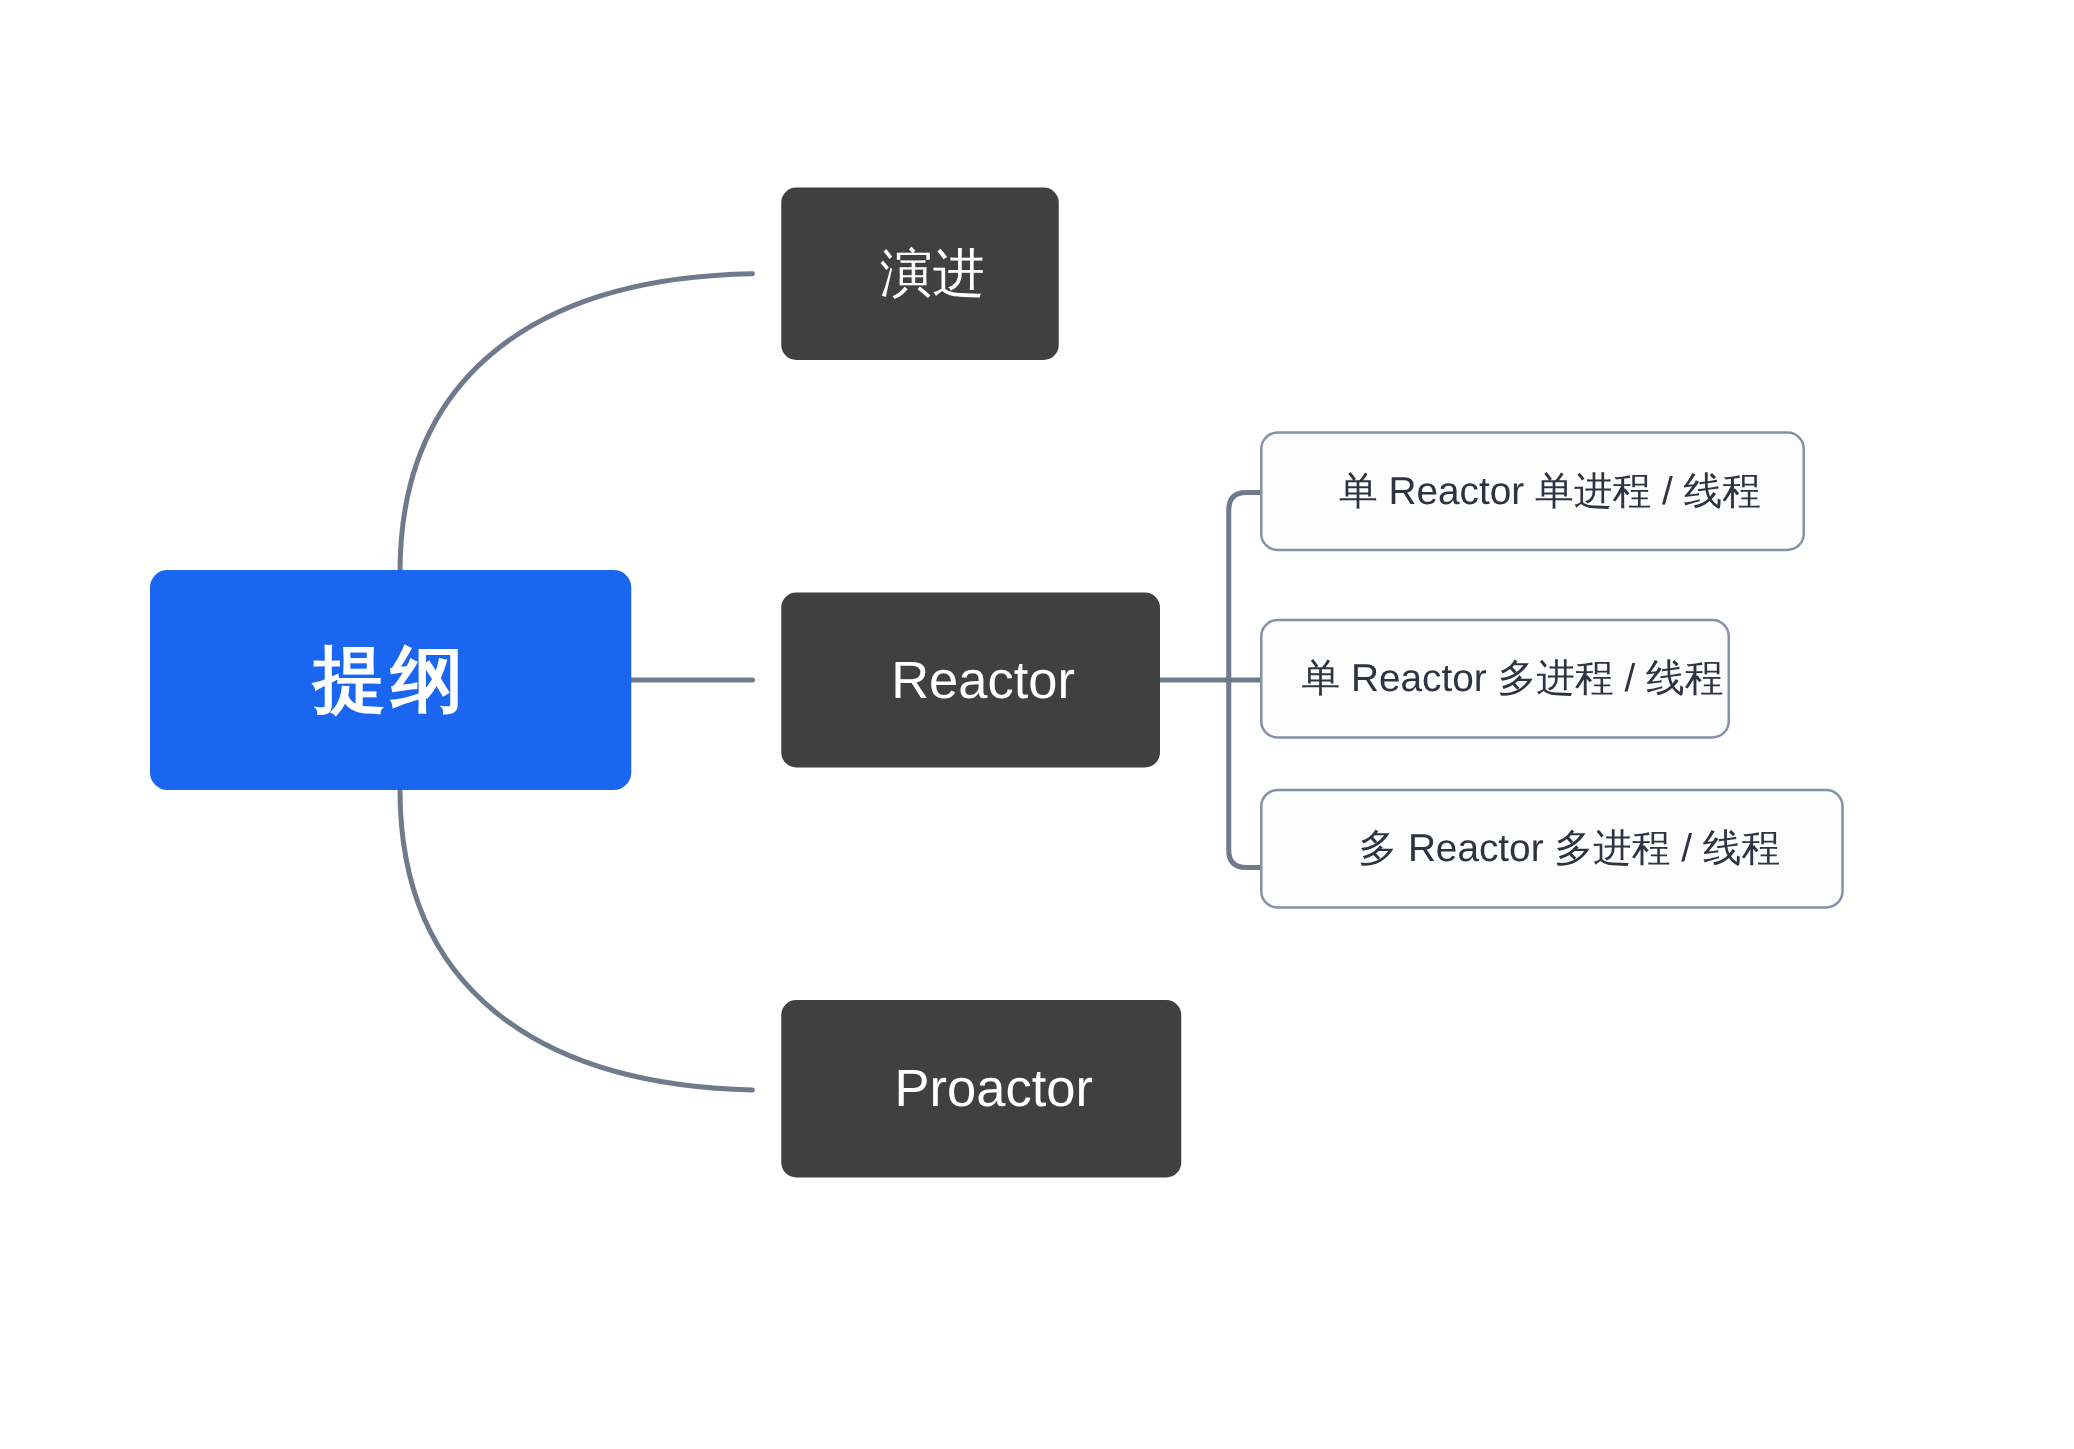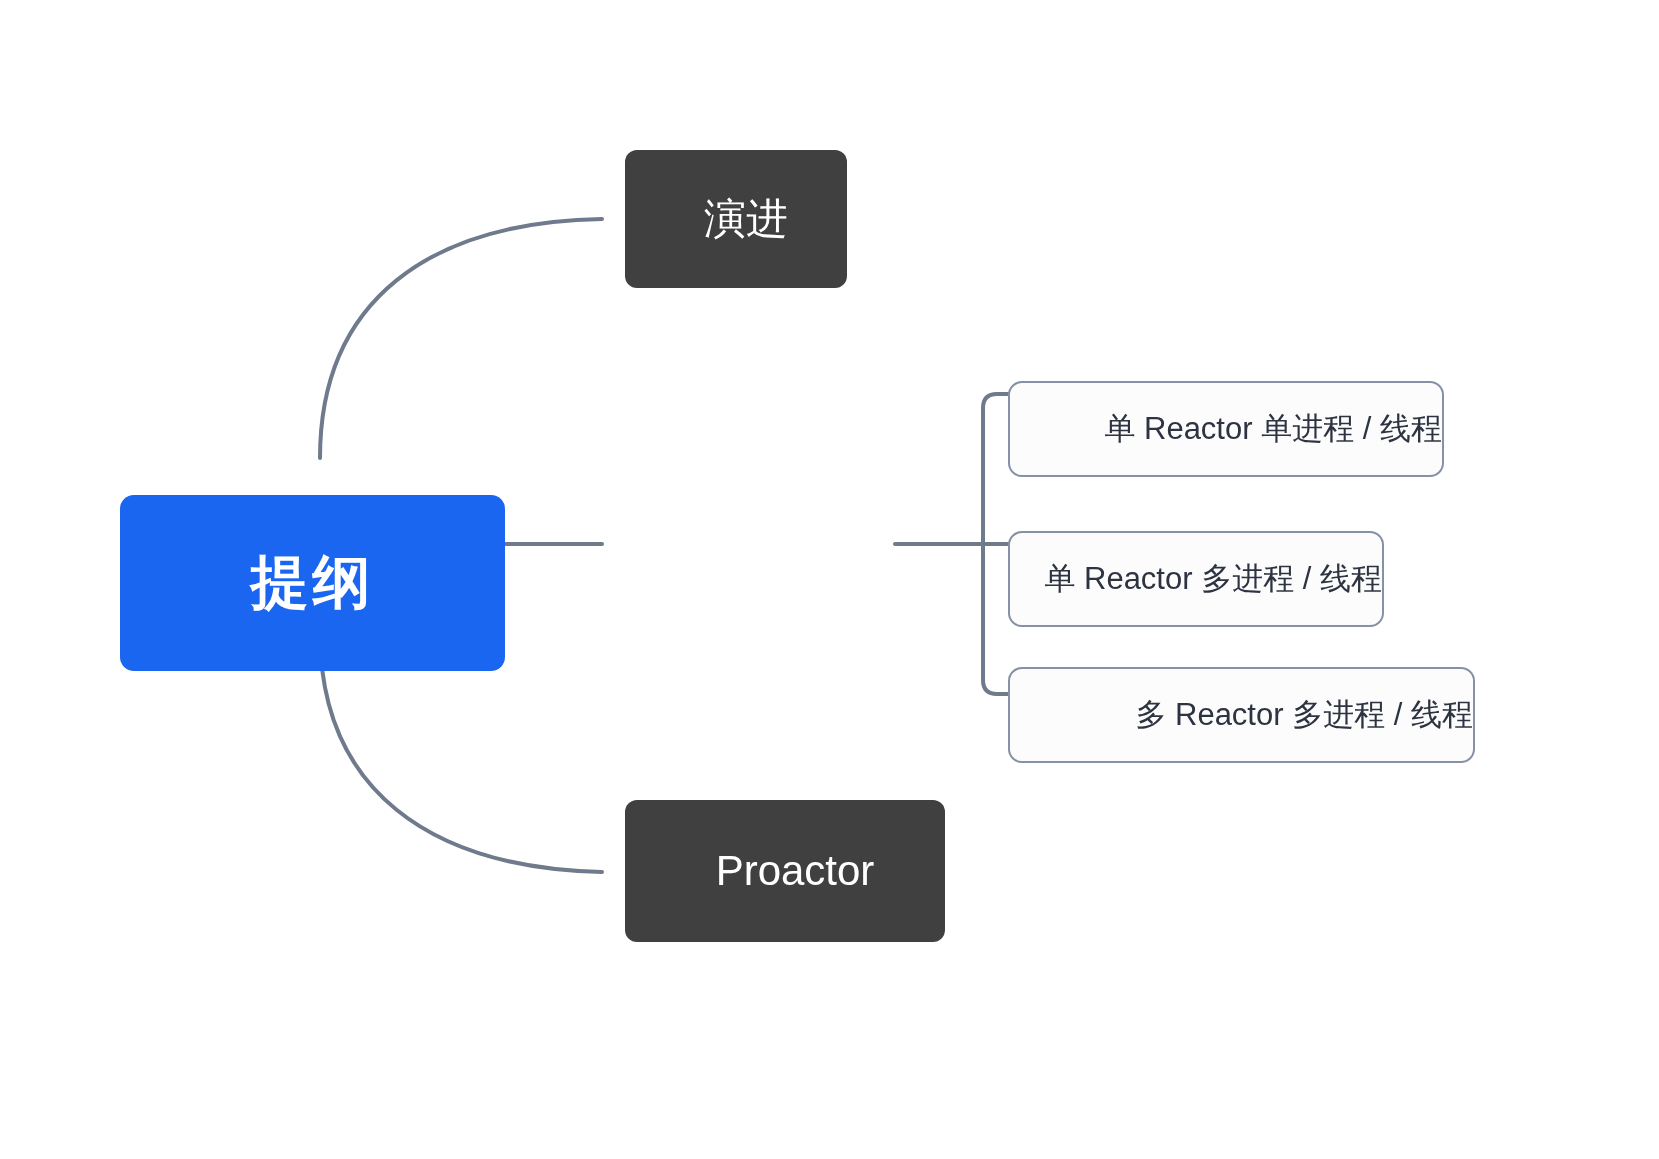--- a/index.html
+++ b/index.html
@@ -40,42 +40,40 @@
     justify-content: center;
   }
 
   .node-root {
     background: #1a66f0;
     border-radius: 14px;
     color: #ffffff;
     font-size: 58px;
     font-weight: 700;
     letter-spacing: 4px;
-    margin-top: 39px;
   }
 
   .node-branch {
     background: #404040;
     border-radius: 12px;
     color: #ffffff;
     font-size: 42px;
     font-weight: 400;
     padding-left: 20px;
   }
 
   .node-leaf {
     background: #fcfcfd;
     border: 2px solid #8591a6;
     border-radius: 14px;
     color: #2d3340;
     font-size: 31px;
     font-weight: 400;
-    justify-content: flex-end;
+    justify-content: center;
     padding-left: 28px;
-    margin-top: 36px;
   }
 
   .node-leaf .leaf-text {
     white-space: nowrap;
   }
 
   #watermark {
     position: absolute;
     left: 0;
     top: 975px;
@@ -120,20 +118,23 @@
   </svg>
 
   <div class="node node-root" style="left:120px; top:456px; width:385px; height:176px;">
     <span>提纲</span>
   </div>
 
   <div class="node node-branch" style="left:625px; top:150px; width:222px; height:138px;">
     <span>演进</span>
   </div>
 
+  <div class="node node-branch" style="left:625px; top:474px; width:303px; height:140px;">
+    <span>Reactor</span>
+  </div>
 
   <div class="node node-branch" style="left:625px; top:800px; width:320px; height:142px;">
     <span>Proactor</span>
   </div>
 
   <div class="node node-leaf" style="left:1008px; top:345px; width:436px; height:96px;">
     <span class="leaf-text">单 Reactor 单进程 / 线程</span>
   </div>
 
   <div class="node node-leaf" style="left:1008px; top:495px; width:376px; height:96px;">

